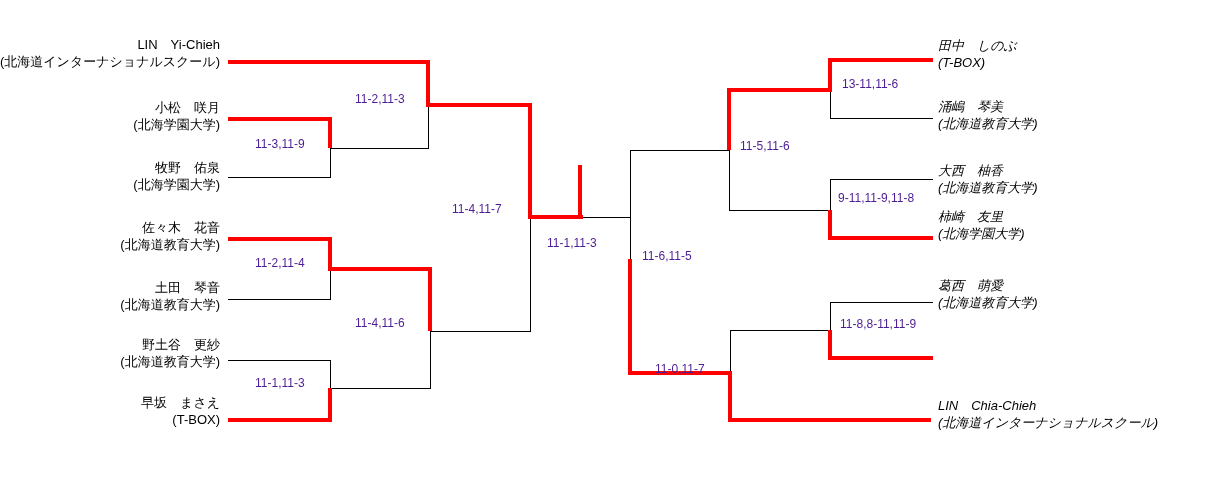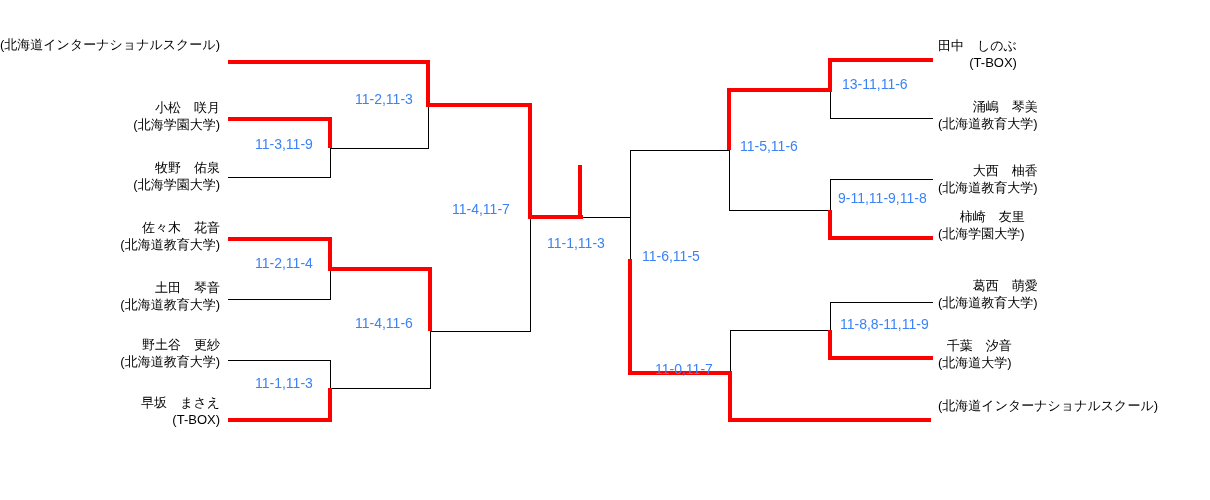--- a/index.html
+++ b/index.html
@@ -4,22 +4,22 @@
 <style>
   html,body{margin:0;padding:0;background:#fff;}
   body{width:1210px;height:500px;font-family:"Liberation Sans","DejaVu Sans",sans-serif;}
   .stage{position:relative;width:1210px;height:500px;overflow:hidden;background:#fff;}
   .stage svg{position:absolute;left:0;top:0;}
   svg path{fill:none;}
   .winner-lines path{stroke-width:4;stroke-linejoin:miter;}
   .bracket-lines path{stroke-width:1;shape-rendering:crispEdges;}
   .player{position:absolute;font-size:13px;line-height:17px;color:#000;white-space:nowrap;}
   .left-col{right:990px;text-align:right;}
-  .right-col{left:938px;text-align:right;}
-  .score{position:absolute;font-size:14px;line-height:14px;color:#3b82f6;white-space:nowrap;}
+  .right-col{left:938px;text-align:left;font-style:italic;}
+  .score{position:absolute;font-size:12px;line-height:14px;color:#4c1d95;white-space:nowrap;}
 </style>
 </head>
 <body>
 
 <div class="stage">
 
   <svg width="1210" height="500" viewBox="0 0 1210 500">
 
     <g class="bracket-lines" stroke="#000000">
       <path d="M228,177 H330 V148 H428 V105"></path>
@@ -42,20 +42,21 @@
       <path d="M228,239 H330 V269 H430 V331"></path>
       <path d="M228,420 H330 V388"></path>
       <path d="M933,60 H830 V90 H729 V150"></path>
       <path d="M933,238 H830 V210"></path>
       <path d="M933,358 H830 V330"></path>
       <path d="M931,420 H730 V373 H630 V259"></path>
     </g>
   </svg>
 
   <div class="player left-col" style="top:36px">
+    <div>LIN　Yi-Chieh</div>
     <div>(北海道インターナショナルスクール)</div>
   </div>
   <div class="player left-col" style="top:99px">
     <div>小松　咲月</div>
     <div>(北海学園大学)</div>
   </div>
   <div class="player left-col" style="top:159px">
     <div>牧野　佑泉</div>
     <div>(北海学園大学)</div>
   </div>
@@ -89,25 +90,22 @@
     <div>(北海道教育大学)</div>
   </div>
   <div class="player right-col" style="top:208px">
     <div>柿崎　友里</div>
     <div>(北海学園大学)</div>
   </div>
   <div class="player right-col" style="top:277px">
     <div>葛西　萌愛</div>
     <div>(北海道教育大学)</div>
   </div>
-  <div class="player right-col" style="top:337px">
-    <div>千葉　汐音</div>
-    <div>(北海道大学)</div>
-  </div>
   <div class="player right-col" style="top:397px">
+    <div>LIN　Chia-Chieh</div>
     <div>(北海道インターナショナルスクール)</div>
   </div>
 
   <div class="score" style="left:355px;top:92px">11-2,11-3</div>
   <div class="score" style="left:255px;top:137px">11-3,11-9</div>
   <div class="score" style="left:255px;top:256px">11-2,11-4</div>
   <div class="score" style="left:355px;top:316px">11-4,11-6</div>
   <div class="score" style="left:255px;top:376px">11-1,11-3</div>
   <div class="score" style="left:452px;top:202px">11-4,11-7</div>
   <div class="score" style="left:547px;top:236px">11-1,11-3</div>

